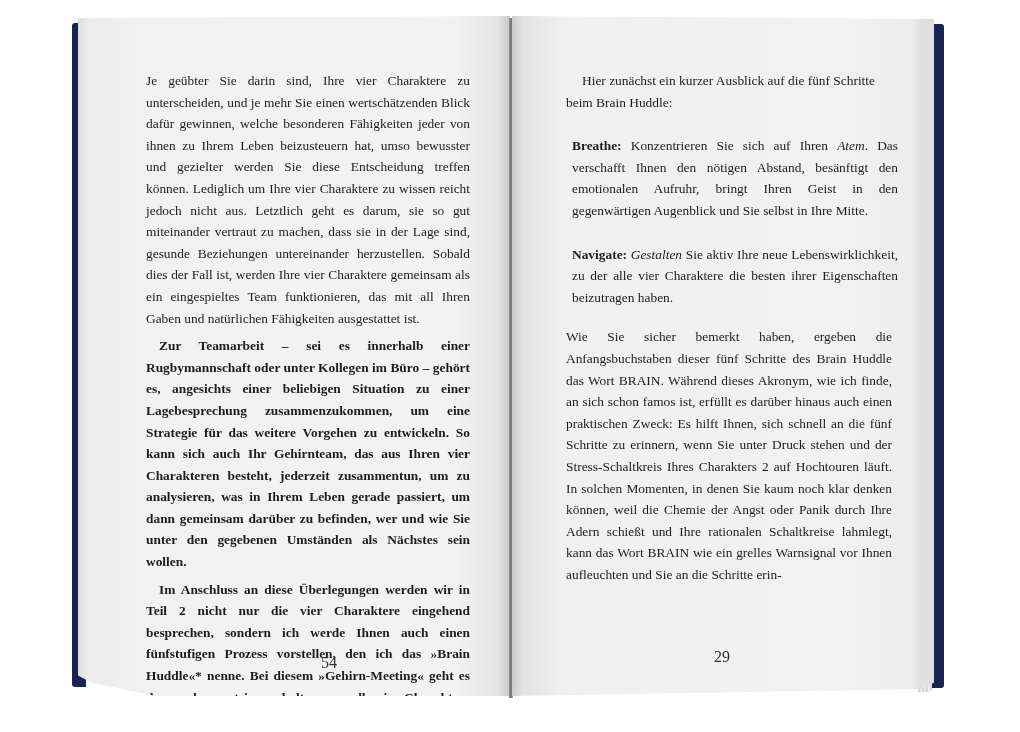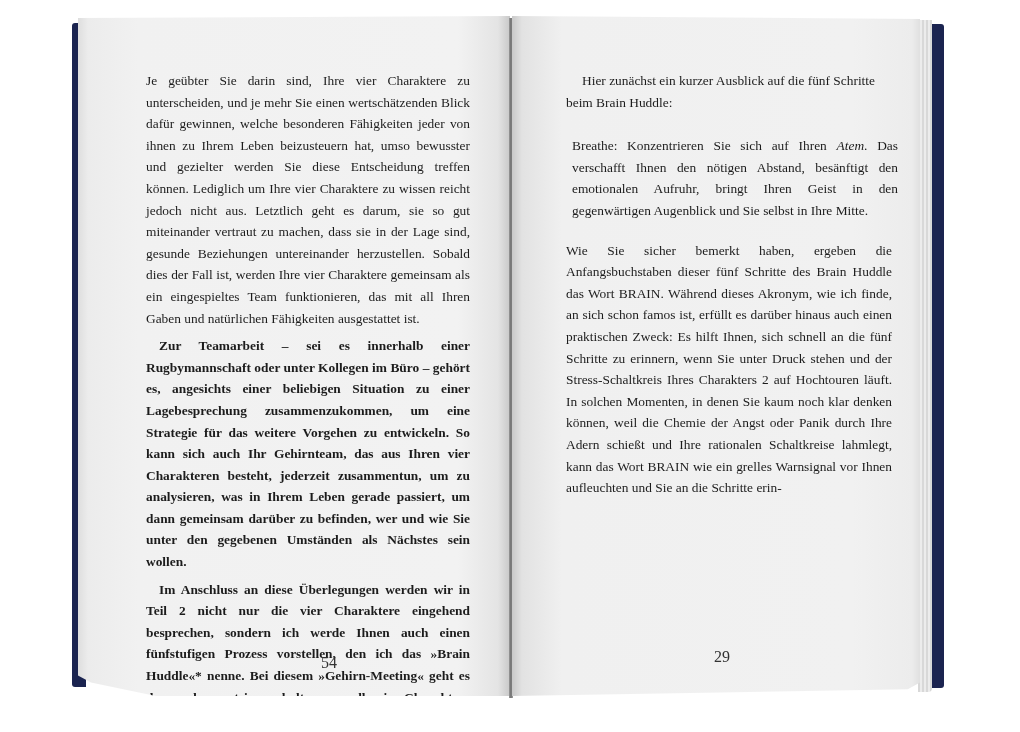--- a/index.html
+++ b/index.html
@@ -18,41 +18,42 @@
     }
     .page-left {
       left: 78px; width: 432px;
       background: linear-gradient(to right, #dedede 0px, #ececec 10px, #f1f1f1 60px, #f2f2f2 380px, #e4e4e4 420px, #c8c8c8 432px);
       clip-path: polygon(0 2px, 100% 0, 100% 100%, 18% 100%, 3% 98%, 0 97%);
     }
     .page-right {
       left: 512px; width: 408px;
       background: linear-gradient(to right, #c9c9c9 0px, #e2e2e2 10px, #f0f0f0 50px, #f1f1f1 340px, #ececec 400px, #e0e0e0 408px);
       clip-path: polygon(0 0, 100% 3px, 100% 98%, 97% 99%, 0 100%);
+      padding-left: 14px;
     }
     .stack {
       position: absolute; left: 918px; top: 20px; width: 14px; height: 672px;
       background: repeating-linear-gradient(to right, #d8d8d8 0 2px, #ececec 2px 4px);
       border-radius: 0 0 4px 0;
     }
     .gutter {
       position: absolute; left: 509px; top: 18px; width: 4px; height: 680px;
       background: linear-gradient(to right, #9a9a9a, #6e6e6e, #a5a5a5);
     }
     .text {
       position: absolute; font-size: 13.4px; line-height: 21.6px;
       text-align: justify; hyphens: manual;
     }
     .text p { margin: 6px; }
     .left-text { left: 62px; top: 48px; width: 336px; }
     .left-text p.indent { text-indent: 13px; font-weight: bold; }
     .right-text { left: 48px; top: 48px; width: 338px; }
     .right-text p.intro { text-indent: 16px; text-align: left; }
     .step { margin: 22px 0 0 12px !important; }
-    .step b { font-weight: normal; }
+    .step b { font-weight: bold; }
     .step i { }
     .summary { margin-top: 18px !important; }
     .page-number {
       position: absolute; font-size: 16px; color: #333; text-align: right; width: 40px;
     }
     .pn-left { left: 219px; top: 638px; }
     .pn-right { left: 178px; top: 632px; }
   </style>
 </head>
 <body>
@@ -74,17 +75,18 @@
 
 <div class="page page-right">
   <div class="text right-text">
     <p class="intro">Hier zunächst ein kurzer Ausblick auf die fünf Schritte beim Brain Huddle:</p>
 
     <p class="step"><b>Breathe:</b><span> Konzentrieren Sie sich auf Ihren </span><i>Atem</i><span>. Das verschafft Ihnen den nötigen Abstand, besänftigt den emotionalen Aufruhr, bringt Ihren Geist in den gegenwärtigen Augenblick und Sie selbst in Ihre Mitte.</span></p>
 
 
 
 
+    <p class="step"><b>Navigate:</b><span> </span><i>Gestalten</i><span> Sie aktiv Ihre neue Lebenswirklichkeit, zu der alle vier Charaktere die besten ihrer Eigenschaften beizutragen haben.</span></p>
 
     <p class="summary">Wie Sie sicher bemerkt haben, ergeben die Anfangsbuchstaben dieser fünf Schritte des Brain Huddle das Wort BRAIN. Während dieses Akronym, wie ich finde, an sich schon famos ist, erfüllt es darüber hinaus auch einen praktischen Zweck: Es hilft Ihnen, sich schnell an die fünf Schritte zu erinnern, wenn Sie unter Druck stehen und der Stress-Schaltkreis Ihres Charakters 2 auf Hochtouren läuft. In solchen Momenten, in denen Sie kaum noch klar denken können, weil die Chemie der Angst oder Panik durch Ihre Adern schießt und Ihre rationalen Schaltkreise lahmlegt, kann das Wort BRAIN wie ein grelles Warnsignal vor Ihnen aufleuchten und Sie an die Schritte erin-</p>
   </div>
   <div class="page-number pn-right">29</div>
 </div>
 
 </body></html>

